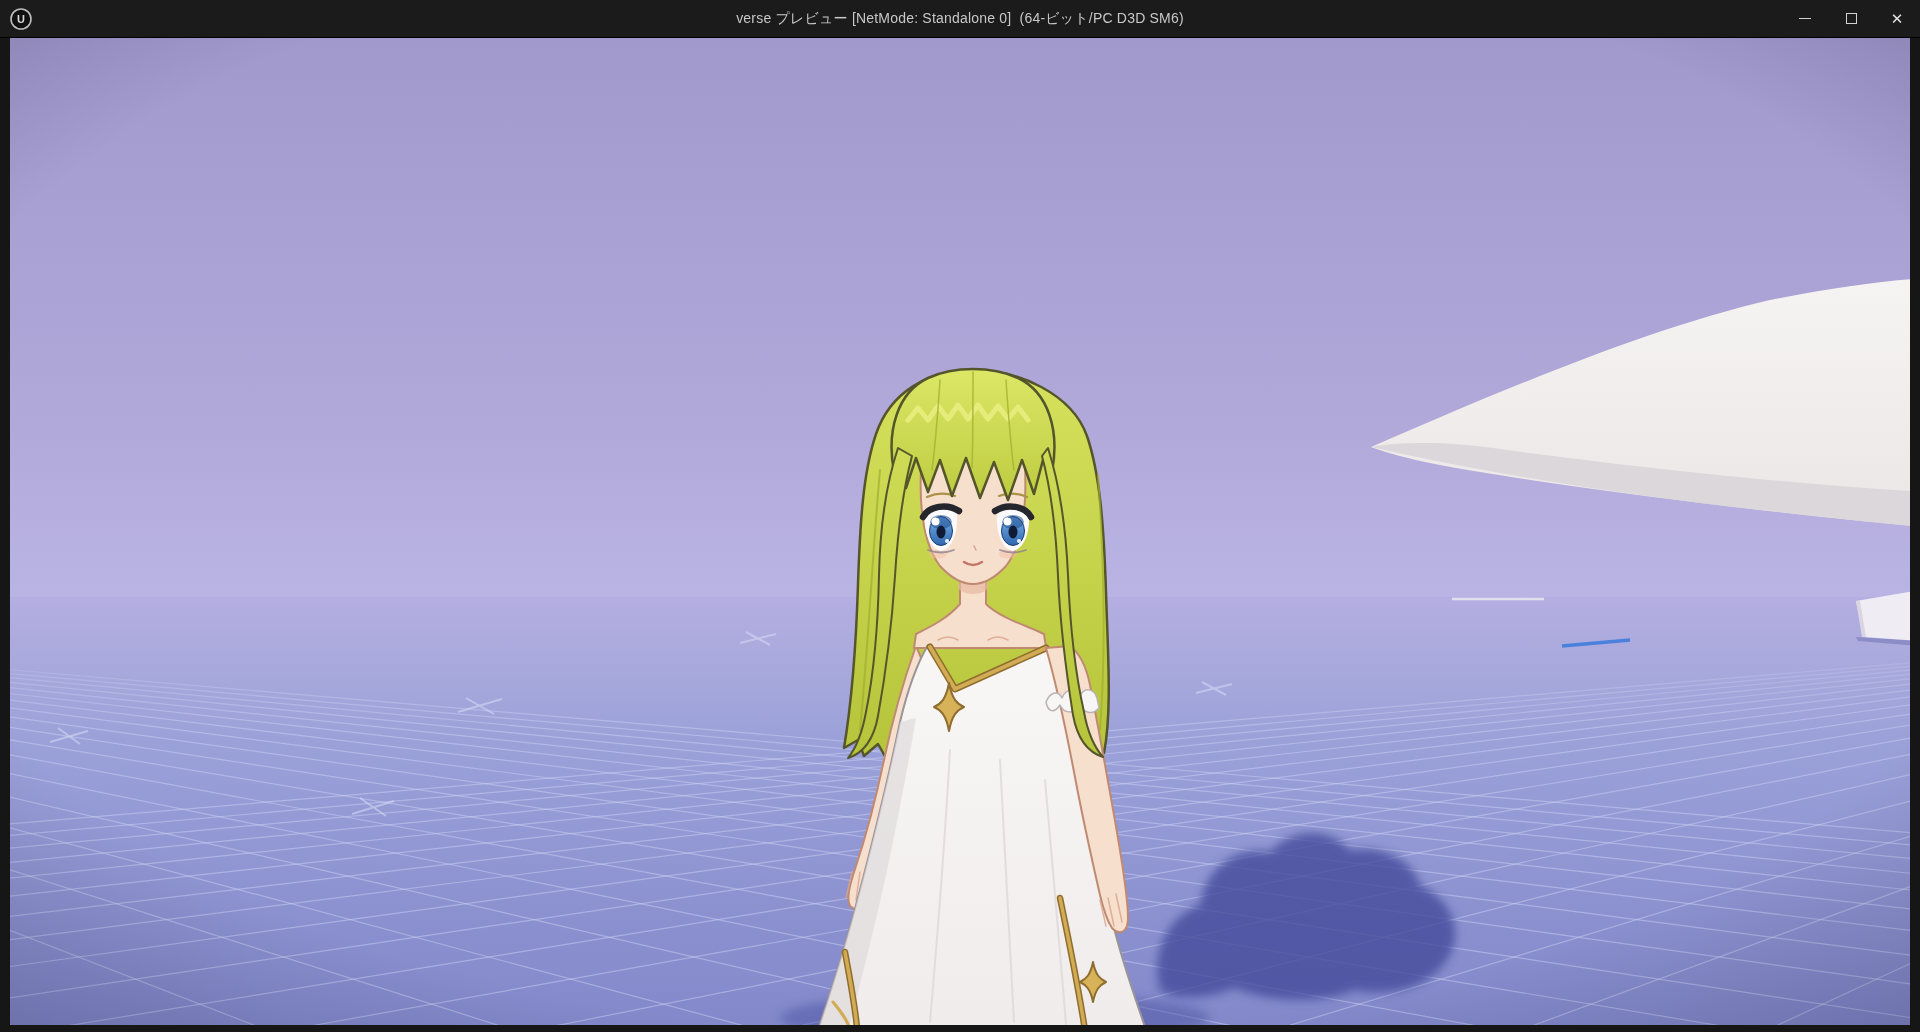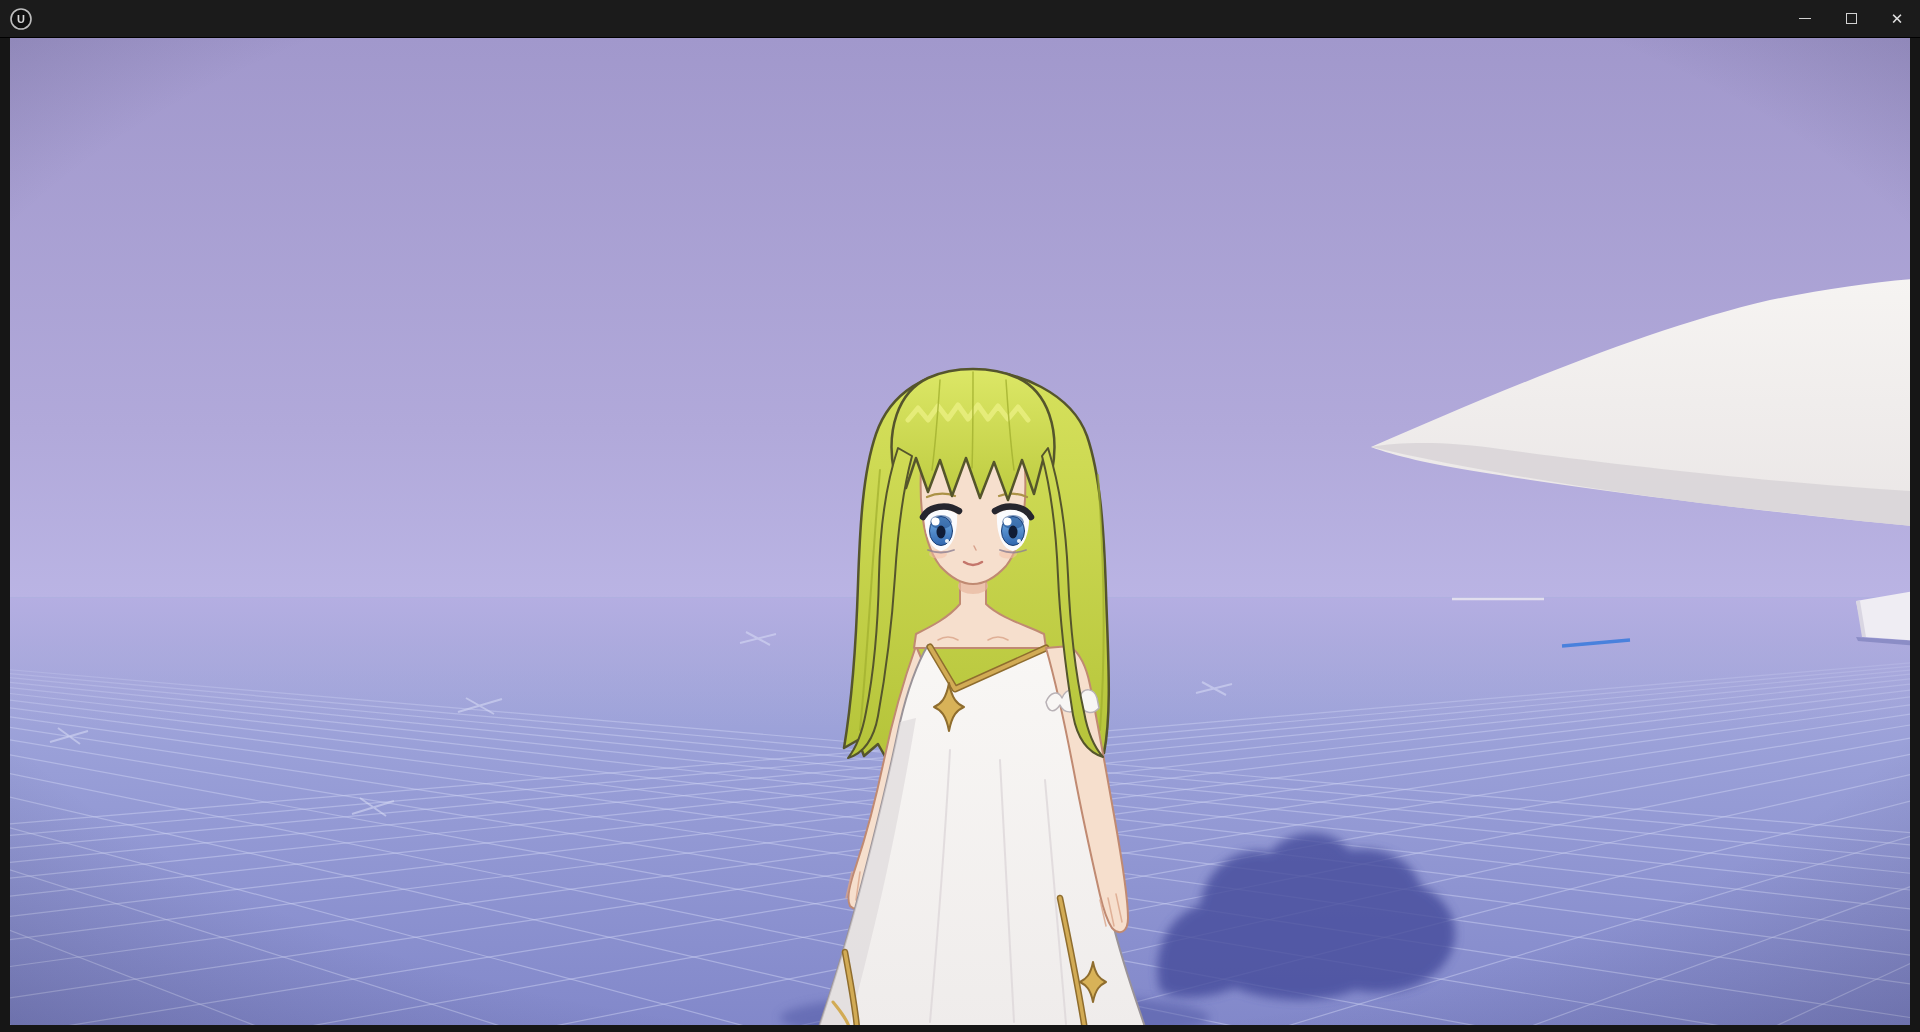--- a/index.html
+++ b/index.html
@@ -33,20 +33,21 @@
 
 <div class="window">
 
   <div class="titlebar">
     <div class="logo">
       <svg viewBox="0 0 24 24">
         <circle cx="12" cy="12" r="10" fill="#101010" stroke="#bdbdbd" stroke-width="1.6"></circle>
         <text x="12" y="16.2" text-anchor="middle" font-size="11" font-family="Liberation Sans, sans-serif" fill="#d8d8d8" font-weight="bold">U</text>
       </svg>
     </div>
+    <div class="titlebar-title">verse プレビュー [NetMode: Standalone 0]  (64-ビット/PC D3D SM6)</div>
     <div class="controls">
       <button class="wbtn" title="minimize">
         <span class="glyph-min"></span>
       </button>
       <button class="wbtn" title="maximize">
         <span class="glyph-max"></span>
       </button>
       <button class="wbtn" title="close">
         <span class="glyph-close">✕</span>
       </button>

